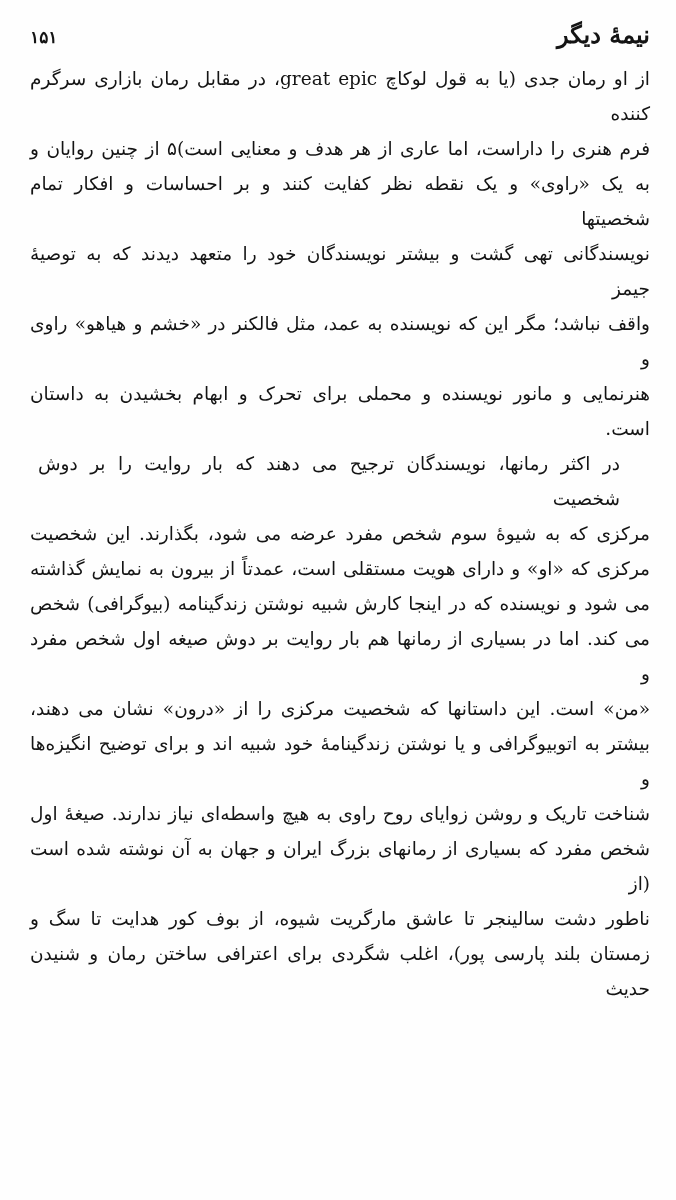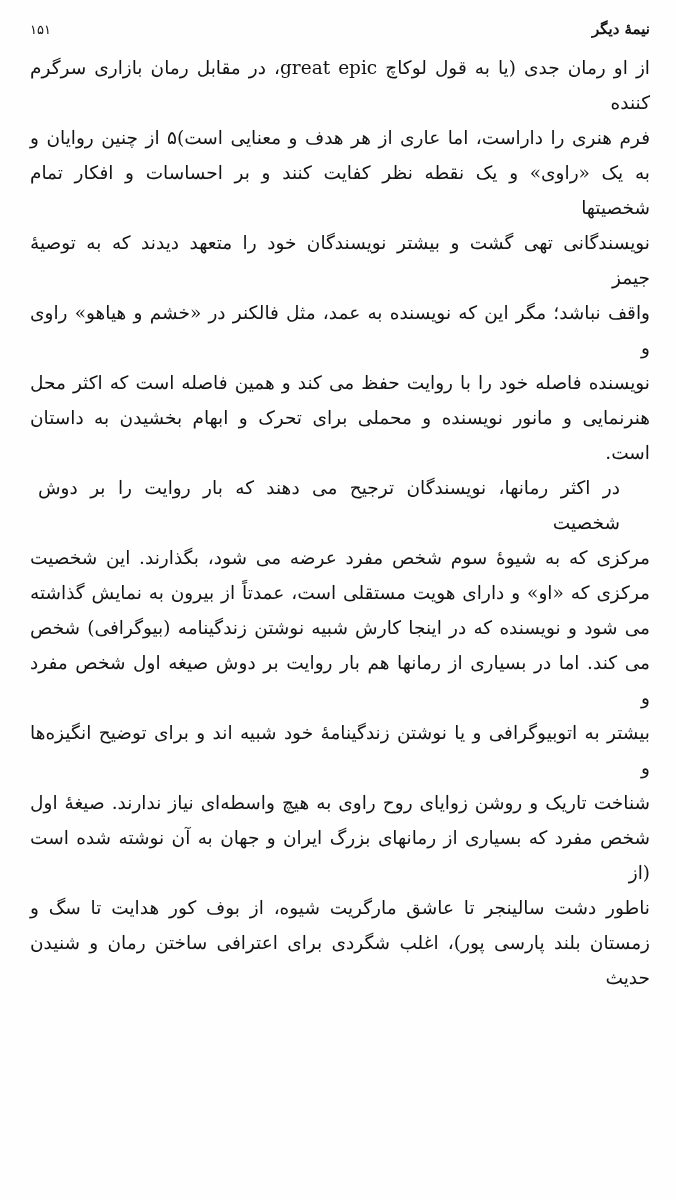--- a/index.html
+++ b/index.html
@@ -17,27 +17,27 @@
     padding:20px 26px 0 30px;
     overflow:hidden;
   }
   .header {
     display:flex;
     justify-content:space-between;
     align-items:baseline;
     margin-bottom:12px;
   }
   .book-title {
-    font-size:15px;
+    font-size:24px;
     font-weight:bold;
     letter-spacing:0.5px;
   }
   .page-number {
-    font-size:13px;
-    font-weight:normal;
+    font-size:17px;
+    font-weight:bold;
   }
   .body-text {
     font-size:18.5px;
     line-height:35px;
   }
   .para { margin:0; }
   .line {
     text-align:justify;
     text-align-last:justify;
     word-spacing:1px;
@@ -54,29 +54,29 @@
     <span class="page-number">۱۵۱</span>
   </div>
 
   <div class="body-text">
     <div class="para">
         <div class="line">از او رمان جدی (یا به قول لوکاچ great epic، در مقابل رمان بازاری سرگرم کننده</div>
         <div class="line">فرم هنری را داراست، اما عاری از هر هدف و معنایی است)۵ از چنین روایان و</div>
         <div class="line">به یک «راوی» و یک نقطه نظر کفایت کنند و بر احساسات و افکار تمام شخصیتها</div>
         <div class="line">نویسندگانی تهی گشت و بیشتر نویسندگان خود را متعهد دیدند که به توصیهٔ جیمز</div>
         <div class="line">واقف نباشد؛ مگر این که نویسنده به عمد، مثل فالکنر در «خشم و هیاهو» راوی و</div>
-        <div class="line">نویسنده فاصله خود را با روایت حفظ می کند و همین فاصله است که اکثر محل</div>
         <div class="line">هنرنمایی و مانور نویسنده و محملی برای تحرک و ابهام بخشیدن به داستان است.</div>
       </div>
     <div class="para">
         <div class="line indent">در اکثر رمانها، نویسندگان ترجیح می دهند که بار روایت را بر دوش شخصیت</div>
         <div class="line">مرکزی که به شیوهٔ سوم شخص مفرد عرضه می شود، بگذارند. این شخصیت</div>
         <div class="line">مرکزی که «او» و دارای هویت مستقلی است، عمدتاً از بیرون به نمایش گذاشته</div>
         <div class="line">می شود و نویسنده که در اینجا کارش شبیه نوشتن زندگینامه (بیوگرافی) شخص</div>
         <div class="line">می کند. اما در بسیاری از رمانها هم بار روایت بر دوش صیغه اول شخص مفرد و</div>
+        <div class="line">«من» است. این داستانها که شخصیت مرکزی را از «درون» نشان می دهند،</div>
         <div class="line">بیشتر به اتوبیوگرافی و یا نوشتن زندگینامهٔ خود شبیه اند و برای توضیح انگیزه‌ها و</div>
         <div class="line">شناخت تاریک و روشن زوایای روح راوی به هیچ واسطه‌ای نیاز ندارند. صیغهٔ اول</div>
         <div class="line">شخص مفرد که بسیاری از رمانهای بزرگ ایران و جهان به آن نوشته شده است (از</div>
         <div class="line">ناطور دشت سالینجر تا عاشق مارگریت شیوه، از بوف کور هدایت تا سگ و</div>
         <div class="line">زمستان بلند پارسی پور)، اغلب شگردی برای اعترافی ساختن رمان و شنیدن حدیث</div>
       </div>
 
   </div>
 
 </div>

